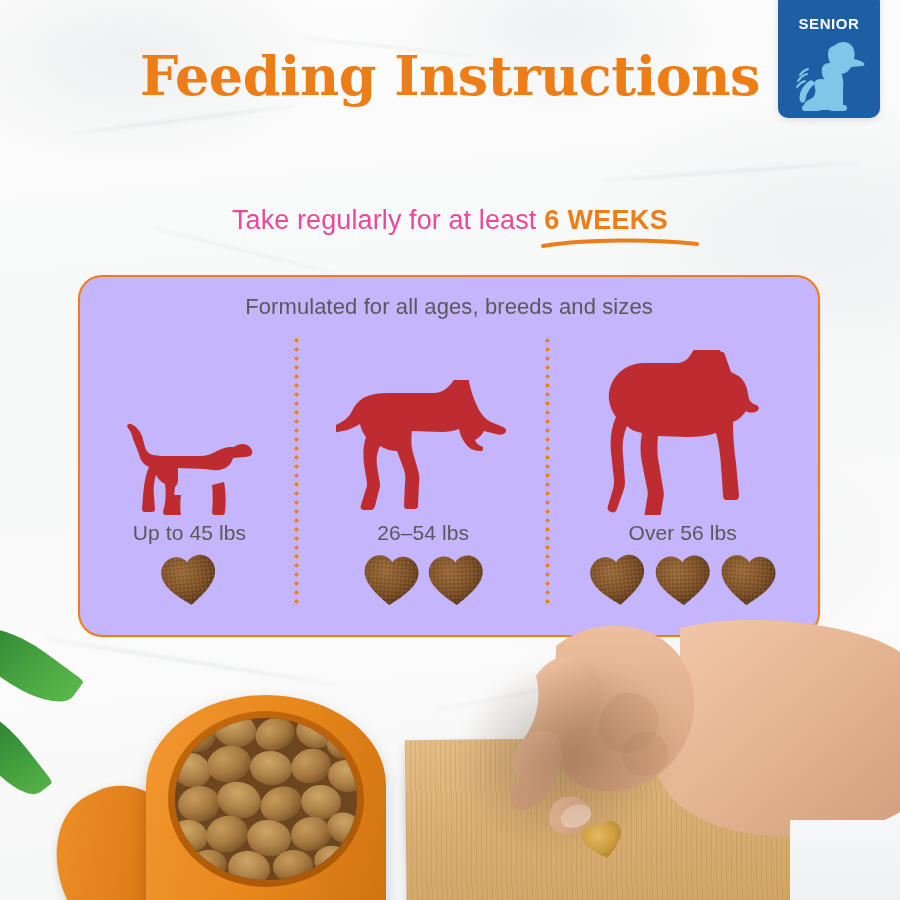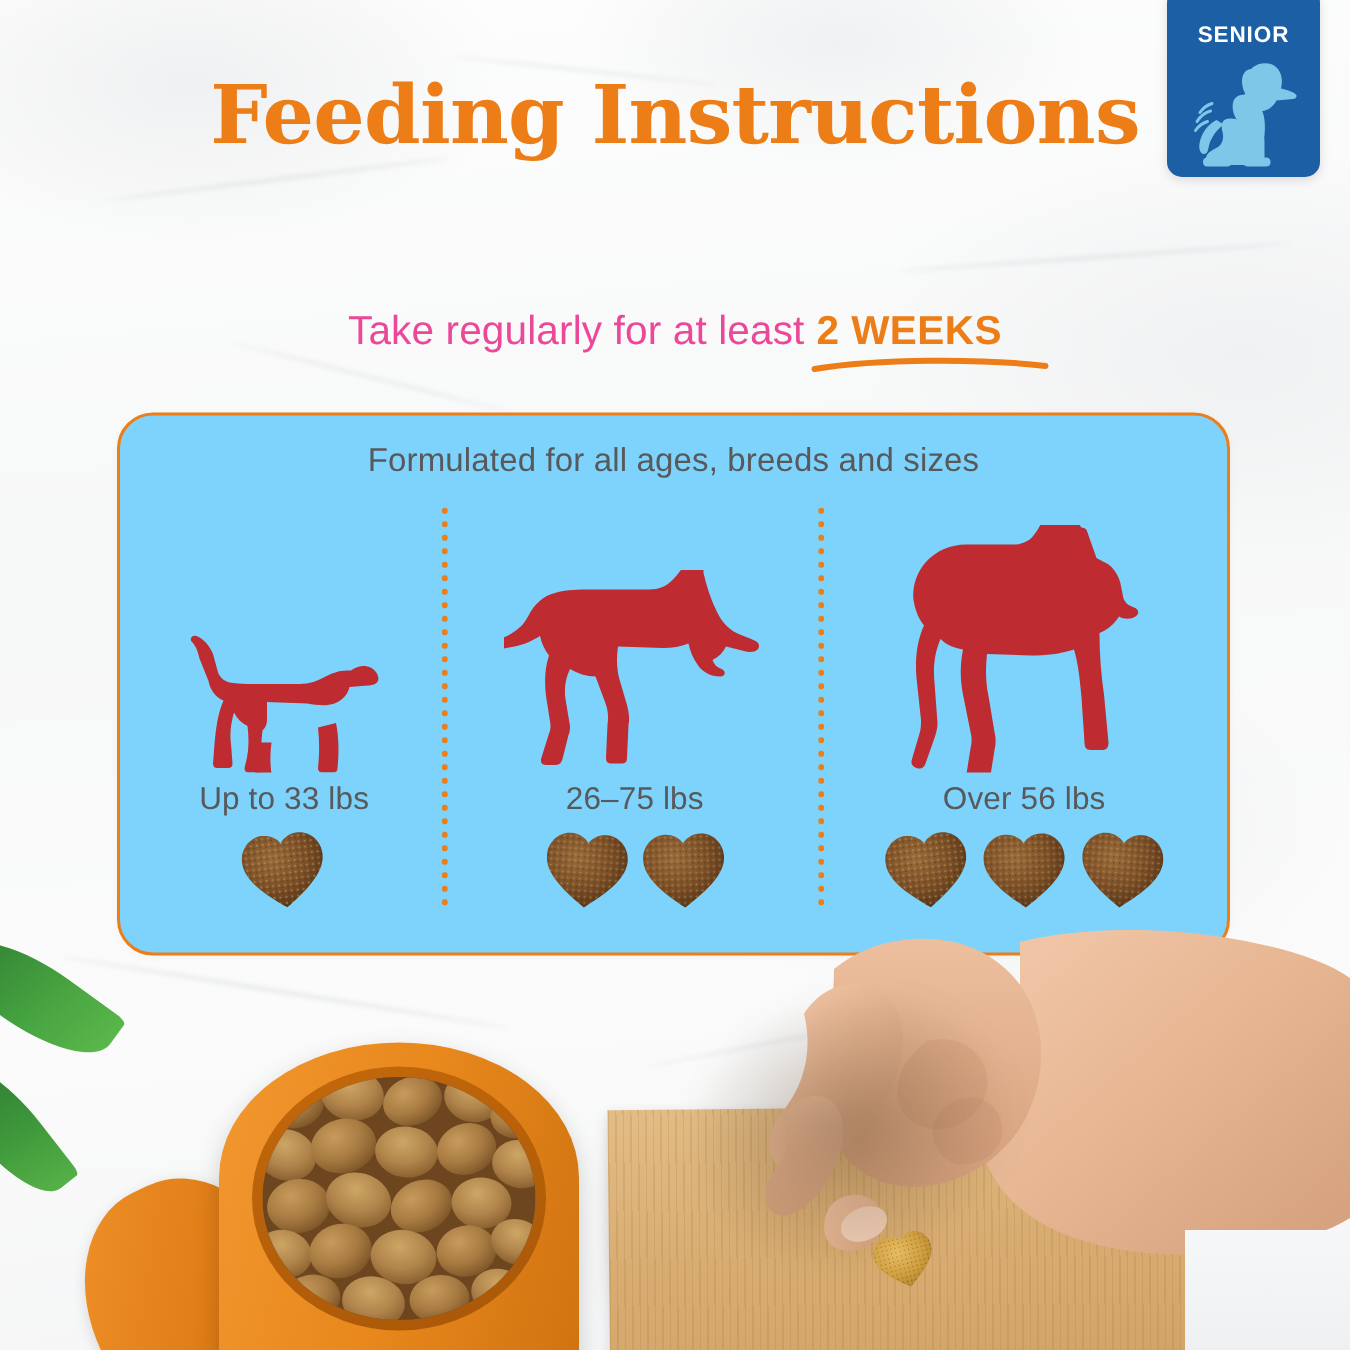--- a/index.html
+++ b/index.html
@@ -69,21 +69,21 @@
   }
   .tagline-em {
     color:#ED7D16; font-weight:bold; font-size:27px; letter-spacing:.3px;
     position:relative; display:inline-block; margin-left:8px;
   }
   .swoosh { position:absolute; left:-4px; top:31px; }
 
   
   .card {
     position:absolute; left:78px; top:275px; width:742px; height:362px;
-    background:#7dd3fc;
+    background:#c4b5fd;
     border:2.5px solid #ED7D16;
     border-radius:24px;
     box-shadow:0 1px 5px rgba(0,0,0,.04);
   }
   .card-head {
     position:absolute; left:0; top:17px; width:100%; text-align:center;
     font-size:22px; color:#58595B; letter-spacing:.1px;
   }
 
   
@@ -228,42 +228,42 @@
           <path d="M7 46c2-3 5-6 9-7"></path>
           <path d="M6 52c2-3 5-5 8-6"></path>
         </g>
       </svg>
     </div>
   </div>
 
   <div class="title">Feeding Instructions</div>
 
   <div class="tagline-wrap">
-    <span class="tagline">Take regularly for at least</span><span class="tagline-em"><span>2 WEEKS</span>
+    <span class="tagline">Take regularly for at least</span><span class="tagline-em"><span>6 WEEKS</span>
       <svg class="swoosh" width="160" height="14" viewBox="0 0 160 14">
         <path d="M3 10 C 45 3, 115 3, 157 8" stroke="#ED7D16" stroke-width="4" fill="none" stroke-linecap="round"></path>
       </svg>
     </span>
   </div>
 
   <div class="card">
 
     <div class="card-head">Formulated for all ages, breeds and sizes</div>
 
     <div class="cols">
 
       <div class="col col-sm">
         <div class="dog-slot">
           <svg width="130" height="94" viewBox="0 0 130 94" aria-hidden="true">
             <path fill="#BE2B30" d="M110 26c4-3 9-4 13-2 4 2 6 6 5 9-1 2-4 3-7 3l-12 1c-1 5-5 9-10 11-6 2-12 1-18 0l-27-1v12c0 3-1 5-3 7-1 7-1 14 0 21l1 4c0 2-1 3-3 3h-7c-2 0-3-1-3-3l1-4c2-8 2-16 1-24-4-2-7-5-9-9-2 7-3 14-2 21l1 13c0 2-1 3-3 3h-7c-2 0-3-1-3-3l1-13c1-10 2-20 6-29-5-2-9-7-10-13L9 18c-1-4-2-8-5-11-2-2 0-5 3-4 5 2 9 7 11 12l3 11c1 4 4 7 8 8 5 1 11 1 16 1h31c6 0 12-2 17-5 4-2 9-4 14-4z"></path>
             <path fill="#BE2B30" d="M46 74c1 7 1 14 0 21l-1 4c0 2 1 3 3 3h7c2 0 3-1 3-3l-1-4c-1-7-1-14 0-21z"></path>
             <path fill="#BE2B30" d="M88 64c1 9 1 18 0 27 0 2 1 3 3 3h7c2 0 3-1 3-3 1-10 1-20-1-30z"></path>
           </svg>
         </div>
-        <div class="weight">Up to 33 lbs</div>
+        <div class="weight">Up to 45 lbs</div>
         <div class="treats">
           <div class="treat t-a">
             <svg width="58" height="54" viewBox="0 0 58 54">
               <defs>
                 <radialGradient id="kg1" cx="38%" cy="32%" r="78%">
                   <stop offset="0%" stop-color="#9a6b3a"></stop>
                   <stop offset="55%" stop-color="#7b4f27"></stop>
                   <stop offset="100%" stop-color="#4d2f15"></stop>
                 </radialGradient>
                 <pattern id="kspeck" width="4" height="4" patternUnits="userSpaceOnUse">
@@ -278,21 +278,21 @@
           </div>
         </div>
       </div>
 
       <div class="col col-md">
         <div class="dog-slot">
           <svg width="175" height="135" viewBox="0 0 175 135" aria-hidden="true">
             <path fill="#BE2B30" d="M133 2c2 9 5 18 9 26 3 6 7 11 13 14 4 2 8 3 12 5 3 1 4 4 2 6-2 2-6 2-9 1l-12-3c-2 4-5 7-9 9 1 3 3 5 6 6 3 1 3 5-1 5-6 0-12-3-15-8-3-4-5-9-6-14-5 2-11 3-17 3l-30-1c-1 7-1 15 1 22l5 17c1 4 2 9 1 13l-1 22c0 3-1 4-4 4h-6c-3 0-4-1-4-4l1-22c1-6 0-11-2-16l-6-16c-6 0-12-2-17-5-3 6-4 13-3 20l3 18c0 2 0 4-1 6l-4 16c-1 3-2 4-5 4h-6c-3 0-4-2-3-5l5-16c1-2 1-4 1-6l-3-19c-1-9-1-18 2-27-3-4-5-8-6-13-5 3-11 6-17 7l-16 3c-4 1-5-3-2-5 4-2 9-3 13-5 6-3 11-7 14-13 4-8 10-14 19-16 7-2 15-2 22-2h40c6 0 11-2 15-6 5-5 9-11 12-18 2-3 7-2 9 0z"></path>
           </svg>
         </div>
-        <div class="weight">26–75 lbs</div>
+        <div class="weight">26–54 lbs</div>
         <div class="treats">
           <div class="treat t-b">
             <svg width="58" height="54" viewBox="0 0 58 54">
               <path d="M29 52C12 40 2 30 2 19 2 10 9 3 17 3c5 0 9 2 12 6 3-4 7-6 12-6 8 0 15 7 15 16 0 11-10 21-27 33z" fill="url(#kg1)"></path>
               <path d="M29 52C12 40 2 30 2 19 2 10 9 3 17 3c5 0 9 2 12 6 3-4 7-6 12-6 8 0 15 7 15 16 0 11-10 21-27 33z" fill="url(#kspeck)"></path>
             </svg>
           </div>
           <div class="treat t-c">
             <svg width="58" height="54" viewBox="0 0 58 54">
               <path d="M29 52C12 40 2 30 2 19 2 10 9 3 17 3c5 0 9 2 12 6 3-4 7-6 12-6 8 0 15 7 15 16 0 11-10 21-27 33z" fill="url(#kg1)"></path>

